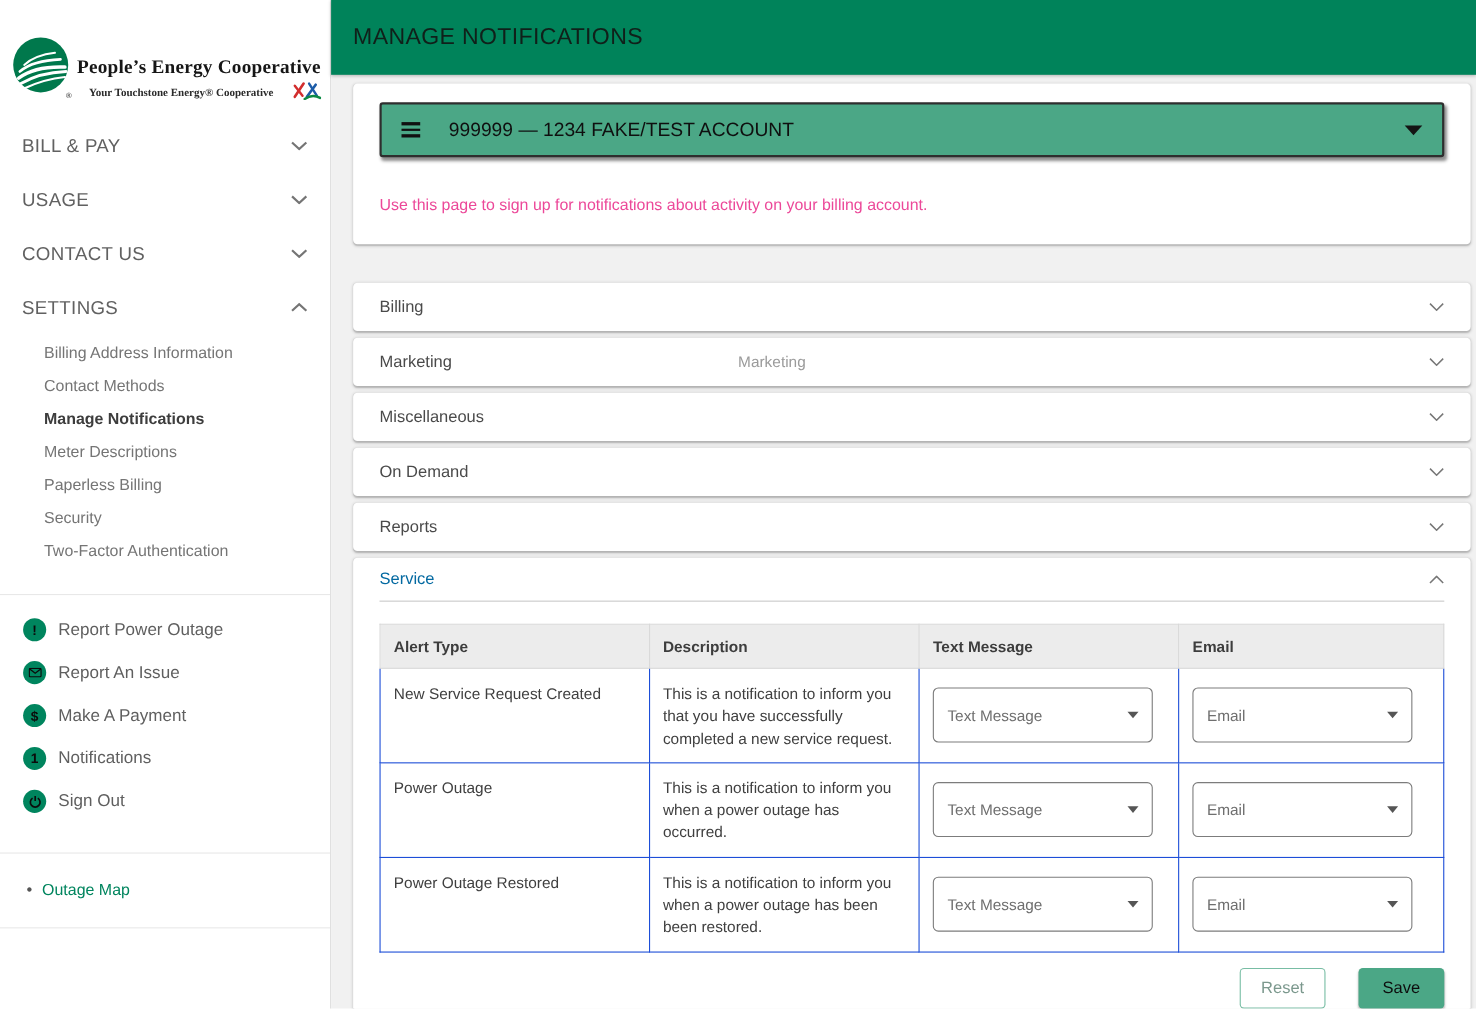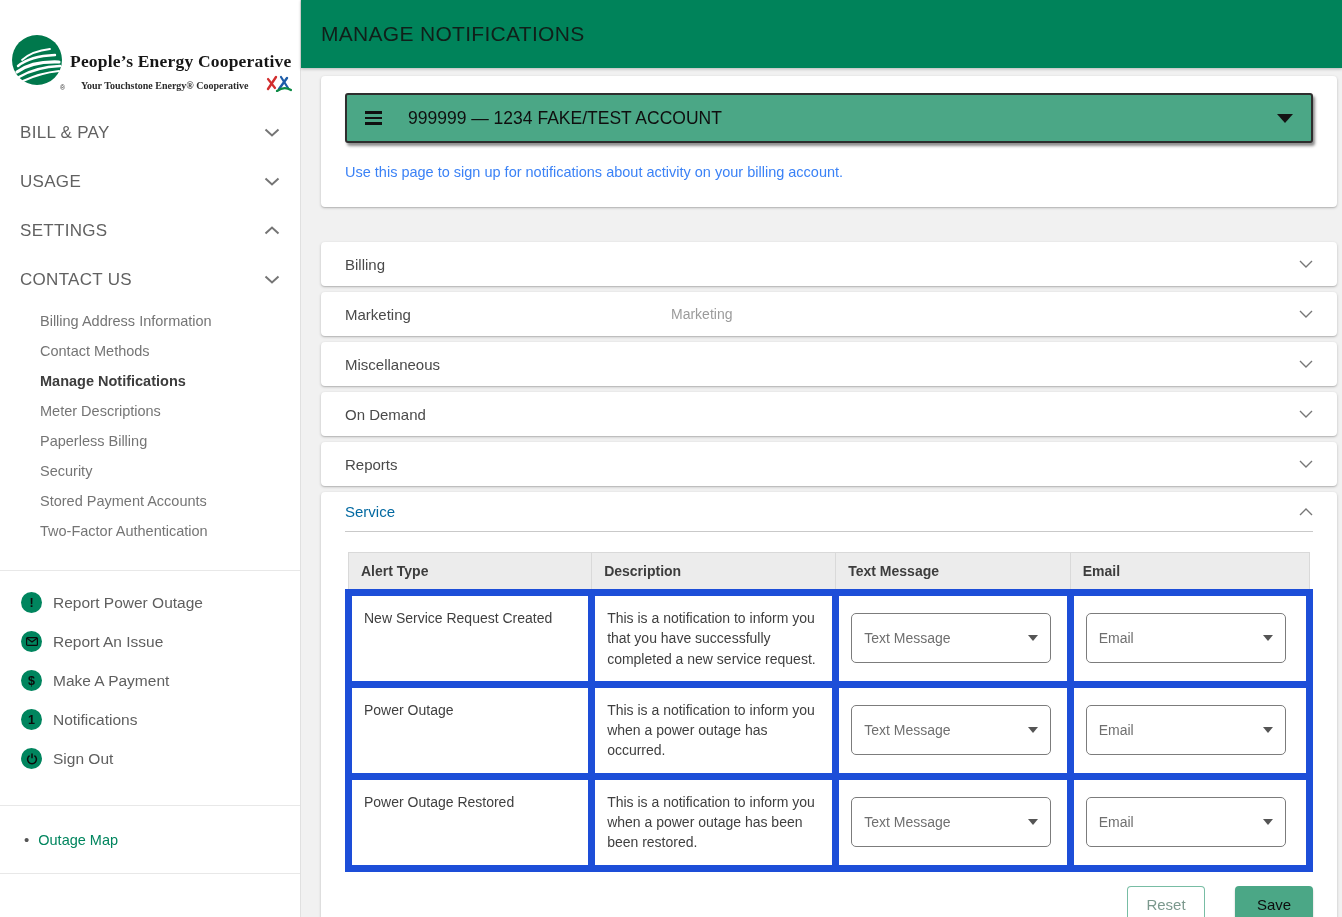--- a/index.html
+++ b/index.html
@@ -37,37 +37,37 @@
   .topbar-title { font-size:21px; color:#10201a; letter-spacing:.3px; }
   .content { flex:1; padding:8px 5px 0 20px; overflow:hidden; }
   .card { background:#fff; border-radius:4px; box-shadow:0 1px 3px rgba(0,0,0,.2), 0 1px 1px rgba(0,0,0,.1); }
 
   .intro-card { padding:17px 24px 27px; }
   .account-bar { height:50px; background:#4BA786; border:2px solid #2e2e2e; border-radius:3px; box-shadow:2px 3px 3px rgba(0,0,0,.45); display:flex; align-items:center; padding:0 18px; gap:26px; cursor:pointer; }
   .hamburger { display:flex; flex-direction:column; gap:3px; }
   .hamburger span { display:block; width:17px; height:2.4px; background:#101010; }
   .account-label { font-size:17.5px; color:#0f0f0f; }
   .caret-down { margin-left:auto; width:0; height:0; border-left:8px solid transparent; border-right:8px solid transparent; border-top:9px solid #141414; }
-  .intro-text { margin-top:21px; font-size:14.5px; color:#3b82f6; }
+  .intro-text { margin-top:36px; font-size:14.5px; color:#ec4899; }
 
   .accordion { margin-top:35px; }
   .acc-bar { height:44px; margin-bottom:6px; display:flex; align-items:center; padding:0 24px; position:relative; cursor:pointer; }
   .acc-label { font-size:15px; color:#4a4a4a; }
   .acc-sub { position:absolute; left:350px; font-size:14px; color:#9b9b9b; }
   .chev { margin-left:auto; display:flex; }
   .chev svg { display:block; }
   .chev.up svg { transform:rotate(180deg); }
 
   .service-panel { margin-top:0; padding:0 24px 15px; }
   .sp-header { height:40px; display:flex; align-items:center; border-bottom:1px solid #c9c9c9; cursor:pointer; }
   .sp-title { font-size:15px; color:#0369a1; }
 
   table.alerts { width:100%; border-collapse:collapse; margin-top:20px; table-layout:fixed; }
   table.alerts th { background:#ececec; border:1px solid #d9d9d9; height:40px; padding:0 12px; text-align:left; font-size:14px; font-weight:700; color:#3d3d3d; }
-  table.alerts td { border:7px solid #1d4ed8; padding:12px; font-size:14px; color:#3f3f3f; vertical-align:top; line-height:1.45; }
+  table.alerts td { border:1px solid #1d4ed8; padding:12px; font-size:14px; color:#3f3f3f; vertical-align:top; line-height:1.45; }
   table.alerts td.select-cell { vertical-align:middle; }
   col.c1 { width:25.3%; } col.c2 { width:25.4%; } col.c3 { width:24.4%; } col.c4 { width:24.9%; }
   .select { height:50px; width:200px; max-width:100%; border:1px solid #7c7c7c; border-radius:5px; display:flex; align-items:center; padding:0 12px; color:#6f6f6f; font-size:14px; background:#fff; cursor:pointer; }
   .select-arrow { margin-left:auto; width:0; height:0; border-left:5px solid transparent; border-right:5px solid transparent; border-top:6px solid #555; }
 
   .btn-row { display:flex; justify-content:flex-end; align-items:center; gap:30px; margin-top:14px; }
   .btn { height:37px; width:78px; border-radius:4px; font-size:15px; display:flex; align-items:center; justify-content:center; cursor:pointer; font-family:"Liberation Sans", sans-serif; }
   .btn-reset { background:#fff; border:1px solid rgba(75,167,134,.75); color:#7b988d; }
   .btn-save { background:#4BA786; border:none; color:#0d0d0d; box-shadow:0 2px 2px rgba(0,0,0,.25); }
 </style>
@@ -122,43 +122,42 @@
       </div>
       <div class="nav-item">
         <span>USAGE</span>
         <span class="chev">
             <svg width="16" height="9" viewBox="0 0 16 9">
               <path d="M1.5 1.5 L8 7.5 L14.5 1.5" fill="none" stroke="#757575" stroke-width="2"></path>
             </svg>
           </span>
       </div>
       <div class="nav-item">
+        <span>CONTACT US</span>
+        <span class="chev">
+            <svg width="16" height="9" viewBox="0 0 16 9">
+              <path d="M1.5 1.5 L8 7.5 L14.5 1.5" fill="none" stroke="#757575" stroke-width="2"></path>
+            </svg>
+          </span>
+      </div>
+      <div class="nav-item">
         <span>SETTINGS</span>
         <span class="chev up">
-            <svg width="16" height="9" viewBox="0 0 16 9">
-              <path d="M1.5 1.5 L8 7.5 L14.5 1.5" fill="none" stroke="#757575" stroke-width="2"></path>
-            </svg>
-          </span>
-      </div>
-      <div class="nav-item">
-        <span>CONTACT US</span>
-        <span class="chev">
             <svg width="16" height="9" viewBox="0 0 16 9">
               <path d="M1.5 1.5 L8 7.5 L14.5 1.5" fill="none" stroke="#757575" stroke-width="2"></path>
             </svg>
           </span>
       </div>
       <div class="subnav">
         <div class="subnav-item">Billing Address Information</div>
         <div class="subnav-item">Contact Methods</div>
         <div class="subnav-item active">Manage Notifications</div>
         <div class="subnav-item">Meter Descriptions</div>
         <div class="subnav-item">Paperless Billing</div>
         <div class="subnav-item">Security</div>
-        <div class="subnav-item">Stored Payment Accounts</div>
         <div class="subnav-item">Two-Factor Authentication</div>
       </div>
     </nav>
 
     <div class="sb-divider d1"></div>
 
     <div class="actions">
       <div class="action-item">
         <span class="action-icon">
             <span>!</span>

